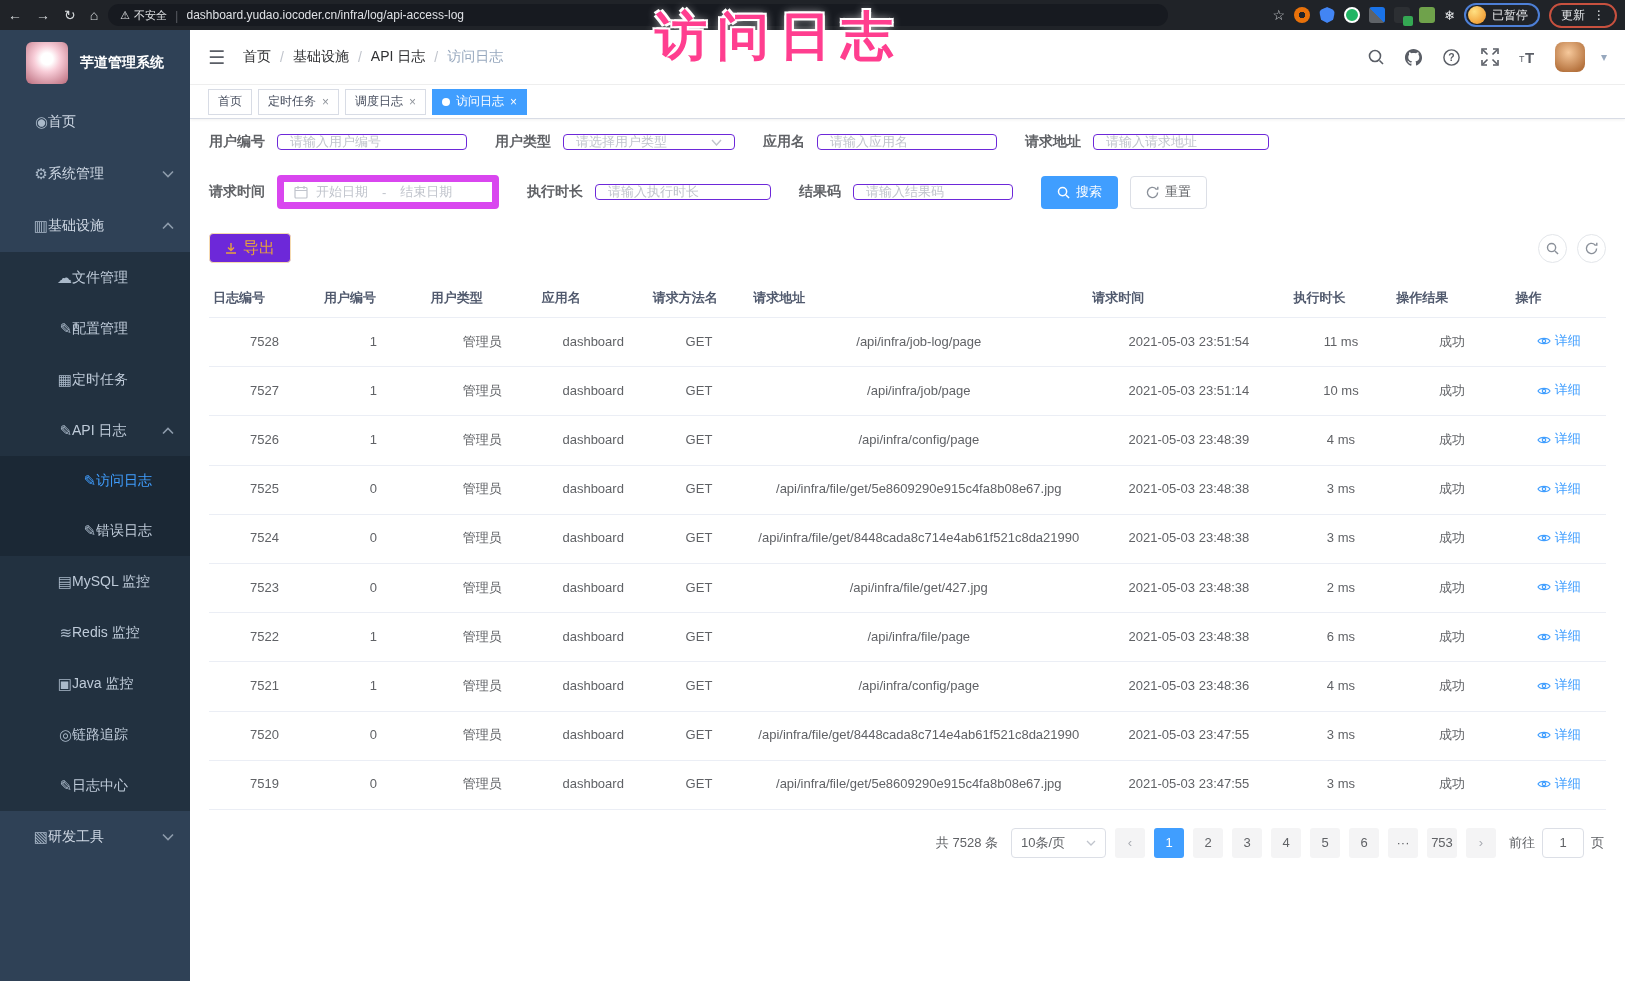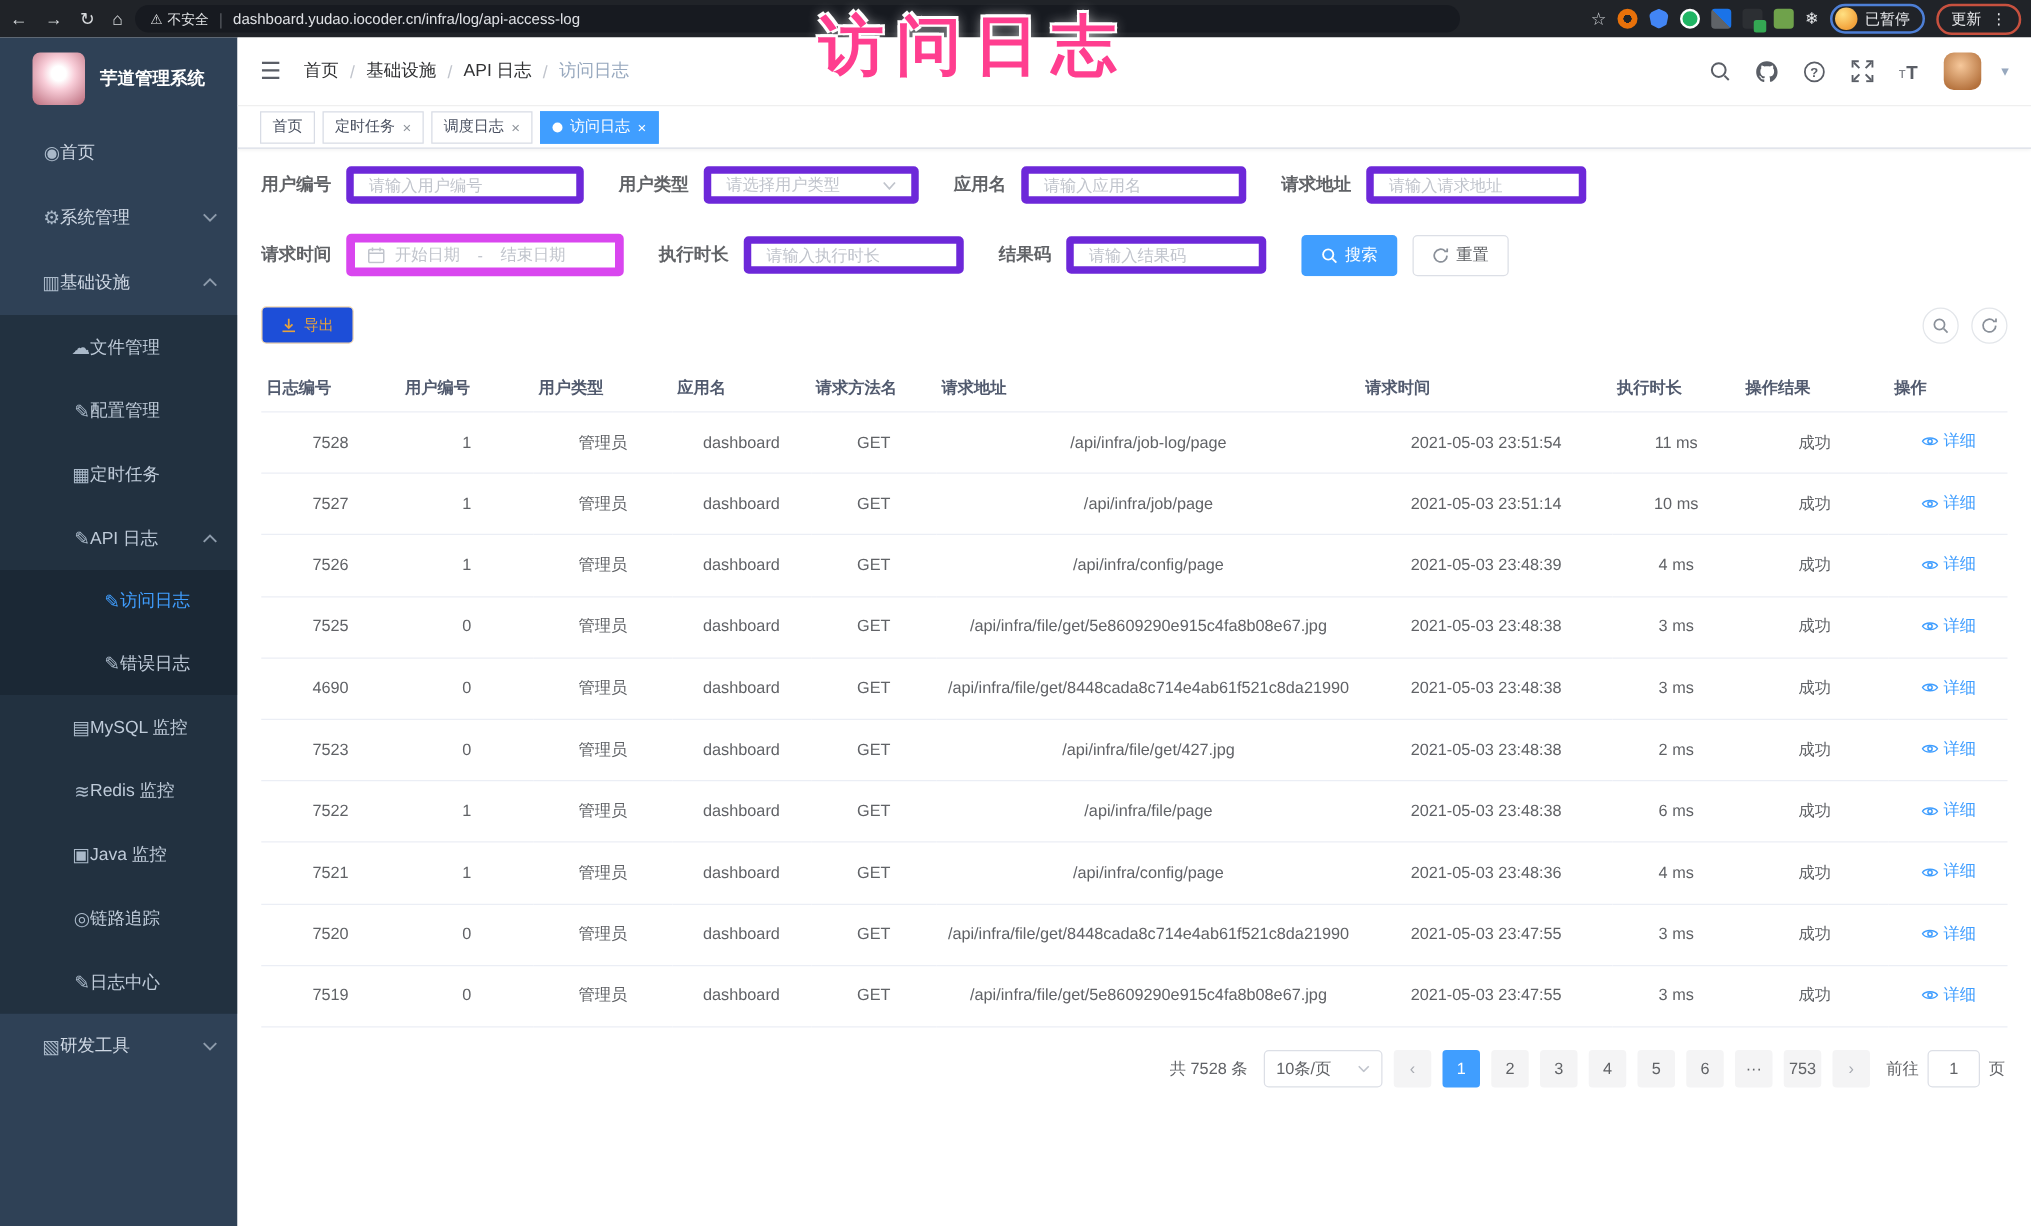--- a/index.html
+++ b/index.html
@@ -66,28 +66,28 @@
   .tag-chip .x { font-size:12px; color:#8f949b; }
   .tag-chip.active { background:#409eff; border-color:#409eff; color:#fff; }
   .tag-chip.active .x { color:#fff; }
   .tag-dot { width:8px; height:8px; border-radius:50%; background:#fff; }
 
   
   .content { flex:1; padding:14px 19px 12px 19px; overflow:hidden; }
   .filter-row { display:flex; align-items:center; margin-bottom:24px; }
   .f-item { display:flex; align-items:center; margin-right:28px; }
   .f-label { font-size:14px; color:#606266; font-weight:700; margin-right:12px; white-space:nowrap; }
-  .f-input, .f-select { height:30px; border:6px solid #6d28d9; border-radius:4px; background:#fff; font-size:13px; color:#606266; padding:0 12px; }
+  .f-input, .f-select { height:16px; border:1px solid #6d28d9; border-radius:4px; background:#fff; font-size:13px; color:#606266; padding:0 12px;font-family:Liberation Mono, monospace; }
   .f-input::placeholder { color:#c0c4cc; }
   .f-select { display:flex; align-items:center; justify-content:space-between; color:#c0c4cc; cursor:pointer; }
   .date-range { height:34px; width:222px; border:7px solid #d946ef; border-radius:4px; display:flex; align-items:center; padding:0 10px; gap:8px; font-size:13px; color:#c0c4cc; }
   .btn { height:33px; border-radius:4px; font-size:13px; display:inline-flex; align-items:center; gap:6px; padding:0 15px; cursor:pointer; border:1px solid transparent; }
   .btn-primary { background:#409eff; color:#fff; }
   .btn-plain { background:#fff; border-color:#dcdfe6; color:#606266; }
-  .btn-warning { background:#1d4ed8; border-color:#f5dab1; color:#e6a23c; height:30px; font-size:12px; }
+  .btn-warning { background:#6d28d9; border-color:#f5dab1; color:#e6a23c; height:30px; font-size:16px; }
   .toolbar-row { display:flex; align-items:center; margin-bottom:16px; }
   .circle-btns { margin-left:auto; display:flex; gap:10px; }
   .circle-btn { width:29px; height:29px; border-radius:50%; border:1px solid #e3e6ea; display:flex; align-items:center; justify-content:center; color:#8a9099; cursor:pointer; background:#fff; }
 
   
   table.log { width:100%; border-collapse:collapse; table-layout:fixed; }
   table.log th { font-size:13px; color:#515a6e; font-weight:700; padding:10px 4px; border-bottom:1px solid #ebeef5; text-align:left; }
   table.log td { font-size:13px; color:#606266; padding:13px 6px; border-bottom:1px solid #ebeef5; text-align:center; word-break:break-all; line-height:1.6; }
   .link { color:#409eff; cursor:pointer; display:inline-flex; align-items:center; gap:4px; font-size:13px; }
 
@@ -492,21 +492,21 @@
                 <td>成功</td>
               <td><span class="link">
                     <svg width="14" height="10" viewBox="0 0 14 10" fill="none" stroke="#409eff" stroke-width="1.2">
                       <path d="M1 5 C3 1.5 11 1.5 13 5 C11 8.5 3 8.5 1 5 Z"></path>
                       <circle cx="7" cy="5" r="1.7"></circle>
                     </svg>
                     <span>详细</span>
                   </span></td>
             </tr>
             <tr>
-              <td>4690</td>
+              <td>7524</td>
                 <td>0</td>
                 <td>管理员</td>
                 <td>dashboard</td>
                 <td>GET</td>
                 <td>/api/infra/file/get/8448cada8c714e4ab61f521c8da21990</td>
                 <td>2021-05-03 23:48:38</td>
                 <td>3 ms</td>
                 <td>成功</td>
               <td><span class="link">
                     <svg width="14" height="10" viewBox="0 0 14 10" fill="none" stroke="#409eff" stroke-width="1.2">

